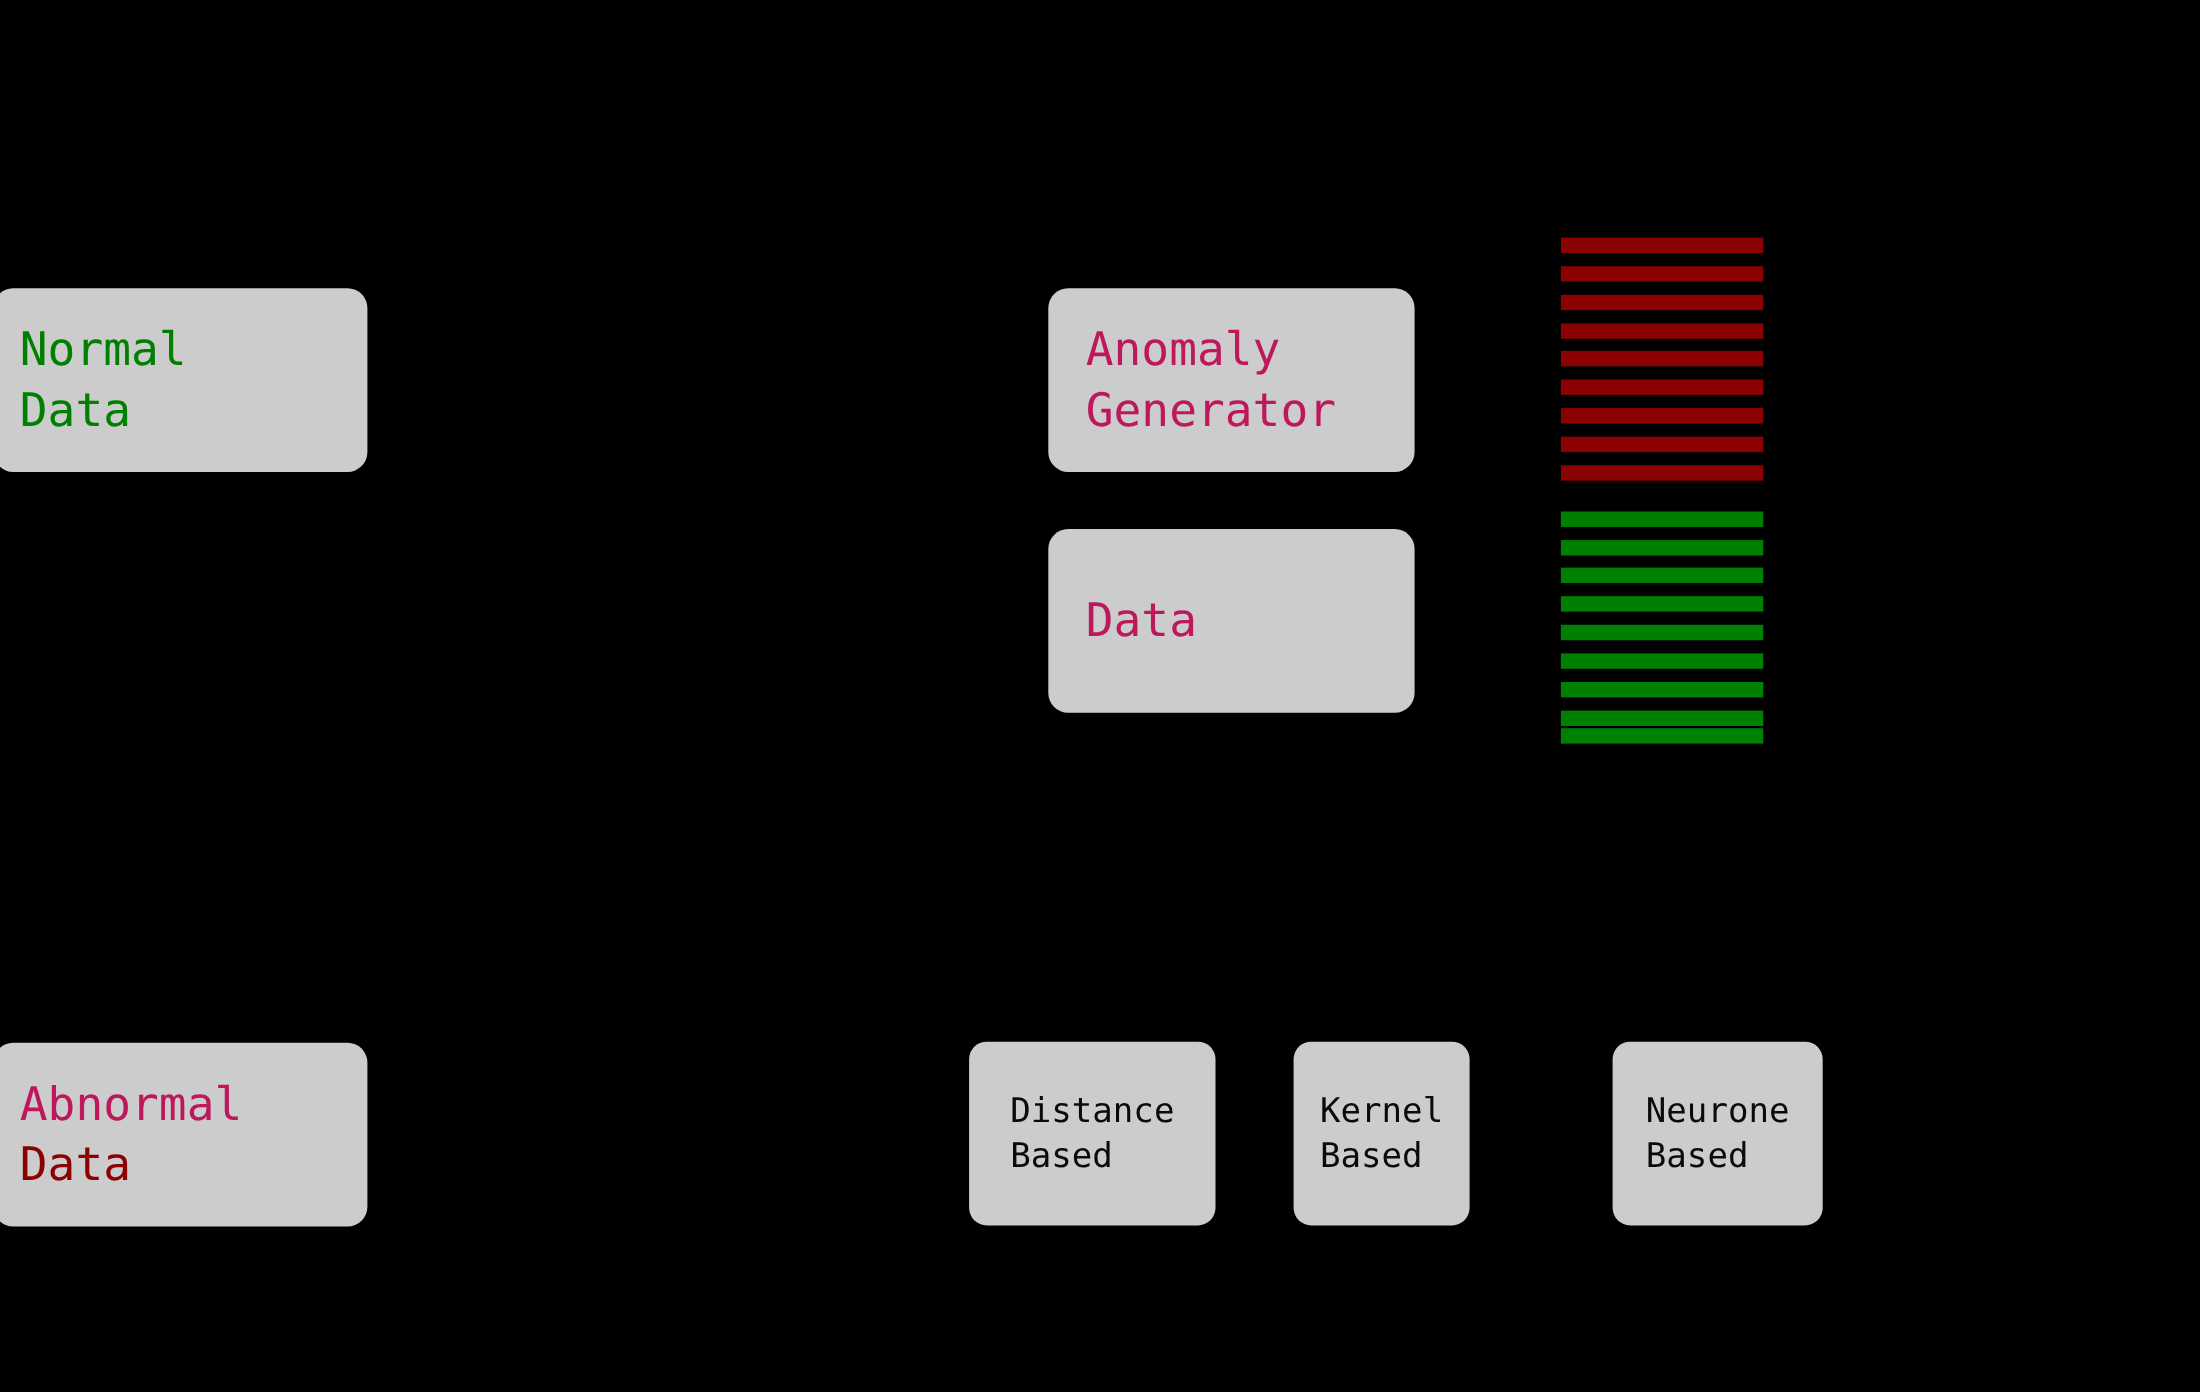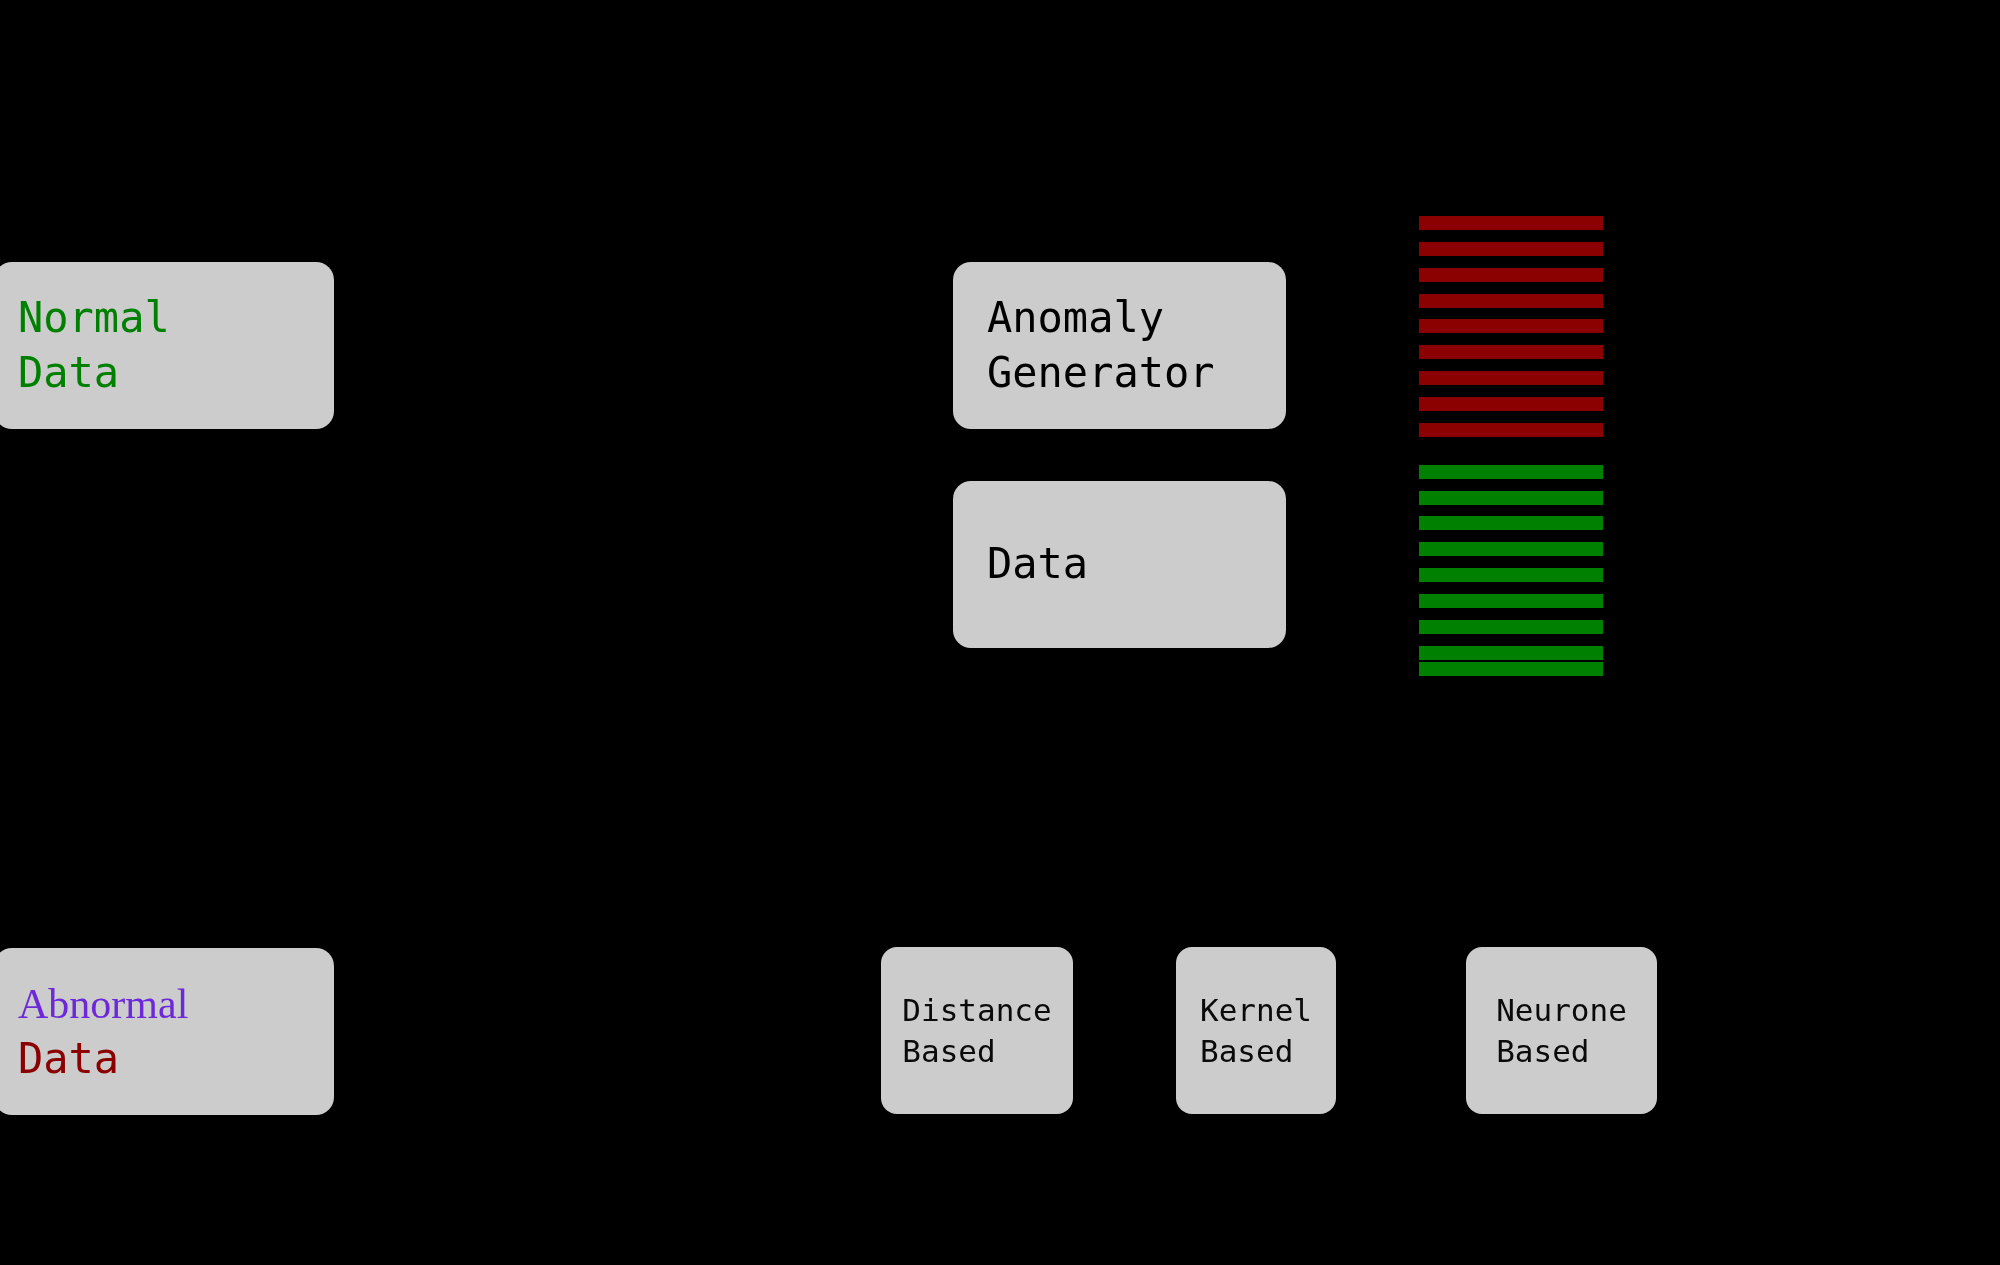--- a/index.html
+++ b/index.html
@@ -73,21 +73,21 @@
   
   .node-mid {
     left: 953px;
     width: 333px;
     height: 167px;
     padding-left: 34px;
     align-items: flex-start;
   }
   .node-mid .line {
     font-size: 42px;
-    color: #000000;
+    color: #be185d;
   }
   #node-anomaly-generator { top: 262px; }
   #node-data-augmenter   { top: 481px; }
 
   
   .node-method {
     top: 947px;
     height: 167px;
     border-radius: 16px;
     align-items: center;
@@ -98,21 +98,21 @@
     color: #0a0a0a;
     text-align: left;
   }
   .node-method .lines-wrap {
     display: flex;
     flex-direction: column;
     align-items: flex-start;
   }
   #node-distance-based {
     left: 881px;
-    width: 192px;
+    width: 224px;
   }
   #node-kernel-based {
     left: 1176px;
     width: 160px;
   }
   #node-neurone-based {
     left: 1466px;
     width: 191px;
   }
 
@@ -135,21 +135,21 @@
 <body style="background: rgb(0, 0, 0);">
 
 <div id="canvas">
 
   <div class="node node-left" id="node-normal-data">
     <span class="line" style="color: rgb(0, 128, 0);">Normal</span>
     <span class="line" style="color: rgb(0, 128, 0);">Data</span>
   </div>
 
   <div class="node node-left" id="node-abnormal-data">
-    <span class="line" style="color: #6d28d9; font-family: Liberation Serif, serif;">Abnormal</span>
+    <span class="line" style="color: #be185d;">Abnormal</span>
     <span class="line" style="color: rgb(139, 0, 0);">Data</span>
   </div>
 
   <div class="node node-mid" id="node-anomaly-generator">
     <span class="line">Anomaly</span>
     <span class="line">Generator</span>
   </div>
 
   <div class="node node-mid" id="node-data-augmenter">
     <span class="line">Data</span>

